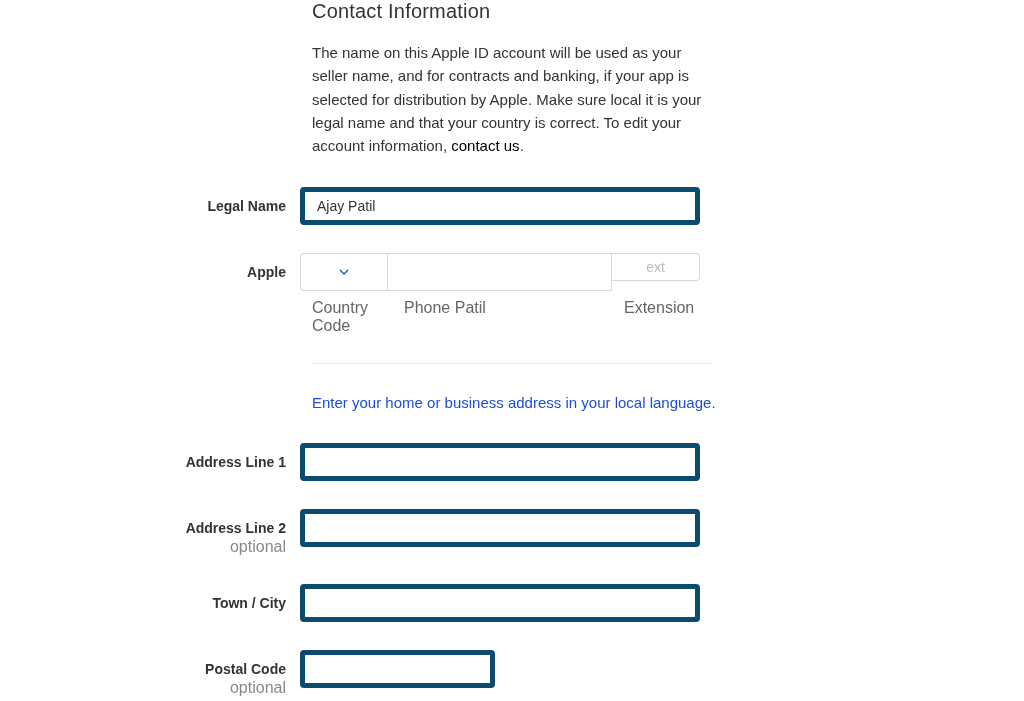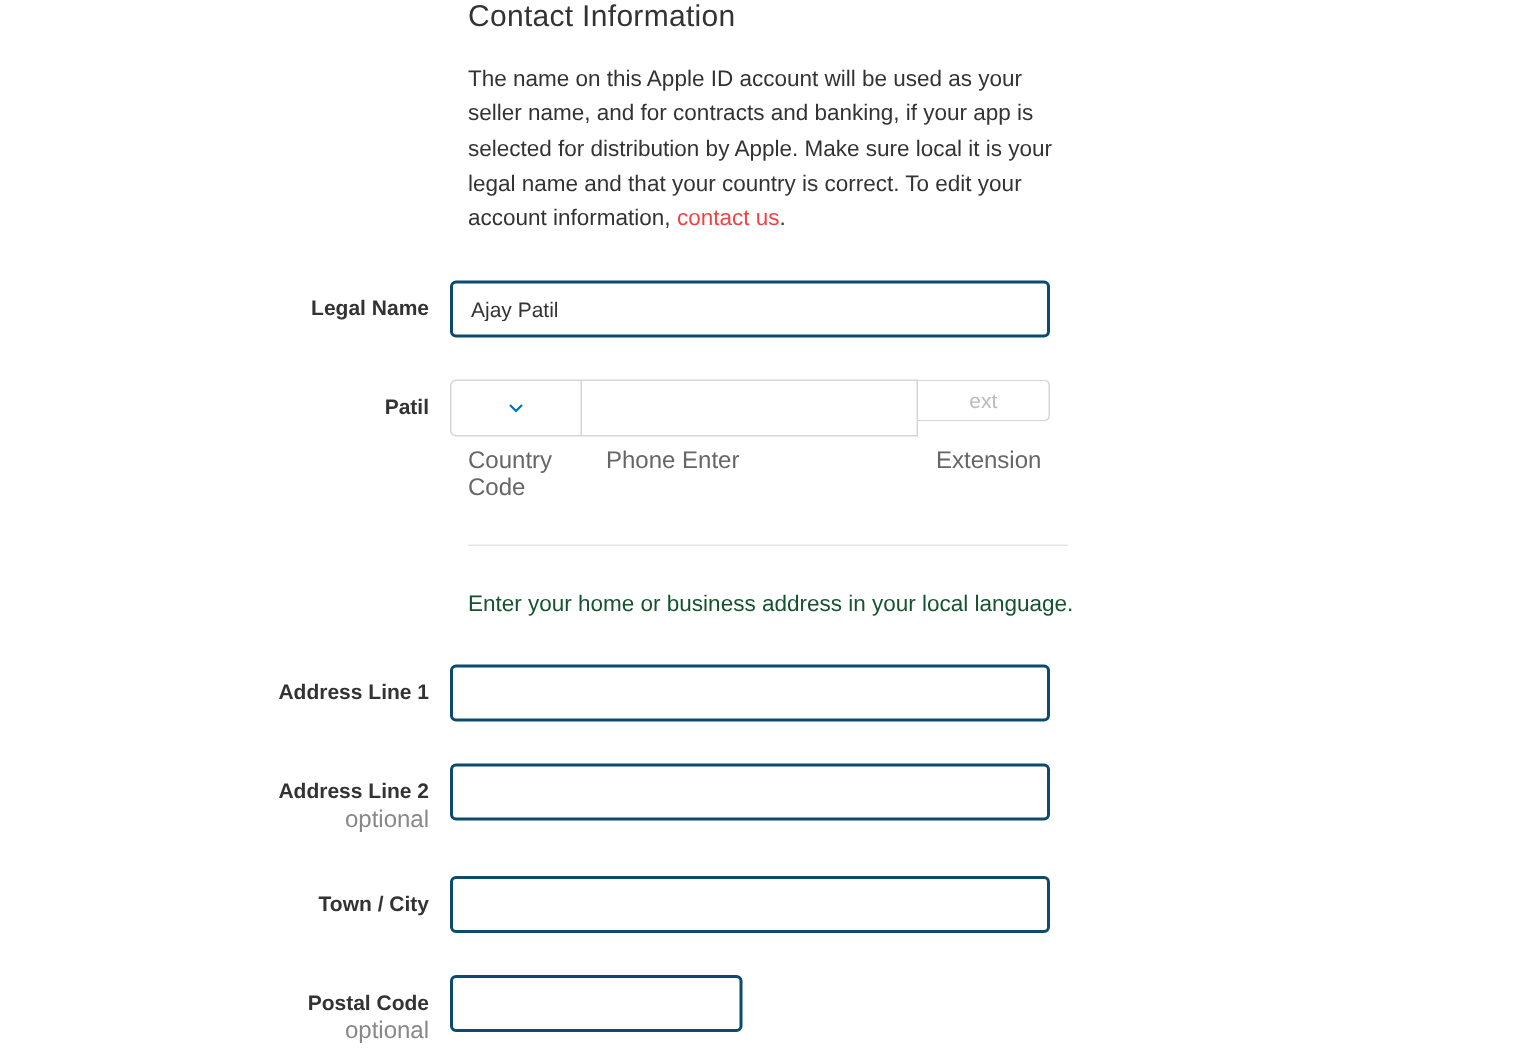--- a/index.html
+++ b/index.html
@@ -30,21 +30,21 @@
     .description {
       margin-left: 312px;
       width: 402px;
       font-size: 15px;
       line-height: 1.55;
       color: #333;
       font-weight: 400;
       margin-bottom: 30px;
     }
     .description a {
-      color: #ef4444;
+      color: #000000;
       text-decoration: none;
     }
     .form-row {
       display: flex;
       align-items: flex-start;
       margin-bottom: 28px;
     }
     .label-col {
       width: 300px;
       text-align: right;
@@ -61,21 +61,21 @@
       color: #888;
       display: block;
       margin-top: 1px;
     }
     .field-col {
       width: 400px;
     }
     .text-input {
       width: 400px;
       height: 38px;
-      border: 2px solid #0c4a6e;
+      border: 5px solid #0c4a6e;
       border-radius: 4px;
       padding: 0 12px;
       font-size: 14px;
       color: #333;
       font-family: inherit;
     }
     .text-input::placeholder {
       color: #bbb;
     }
     .phone-group {
@@ -142,21 +142,21 @@
       margin-left: 312px;
       width: 400px;
       border: none;
       border-top: 1px solid #e6e6e6;
       margin-top: 8px;
       margin-bottom: 30px;
     }
     .address-instruction {
       margin-left: 312px;
       font-size: 15px;
-      color: #14532d;
+      color: #1d4ed8;
       font-weight: 400;
       margin-bottom: 32px;
     }
     .postal-input {
       width: 195px;
     }
   </style>
 </head>
 <body>
 
@@ -171,35 +171,35 @@
     <div class="label-col">
       <span class="label-text">Legal Name</span>
     </div>
     <div class="field-col">
       <input type="text" class="text-input" value="Ajay Patil" style="">
     </div>
   </div>
 
   <div class="form-row">
     <div class="label-col">
-      <span class="label-text">Patil</span>
+      <span class="label-text">Apple</span>
     </div>
     <div class="field-col">
       <div class="phone-group">
         <div class="phone-country">
           <svg class="chevron" viewBox="0 0 12 12">
             <path d="M2 4 L6 8 L10 4" stroke="#0070c9" stroke-width="1.5" fill="none"></path>
           </svg>
         </div>
         <input type="text" class="phone-number" style="">
         <input type="text" class="phone-ext" placeholder="ext" style="">
       </div>
       <div class="phone-sublabels">
         <div class="sub-country">Country Code</div>
-        <div class="sub-number">Phone Enter</div>
+        <div class="sub-number">Phone Patil</div>
         <div class="sub-ext">Extension</div>
       </div>
     </div>
   </div>
 
   <hr class="divider">
 
   <p class="address-instruction">Enter your home or business address in your local language.</p>
 
   <div class="form-row">

